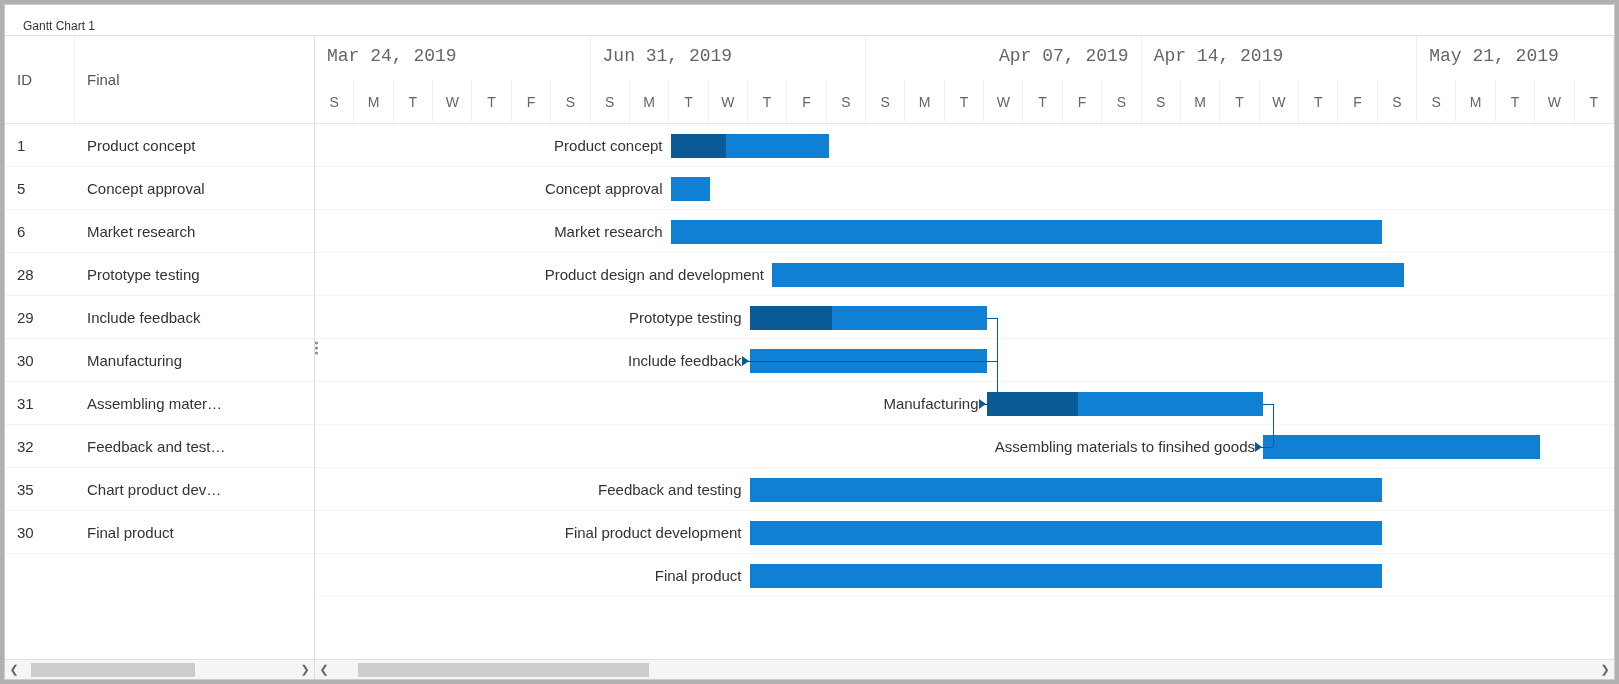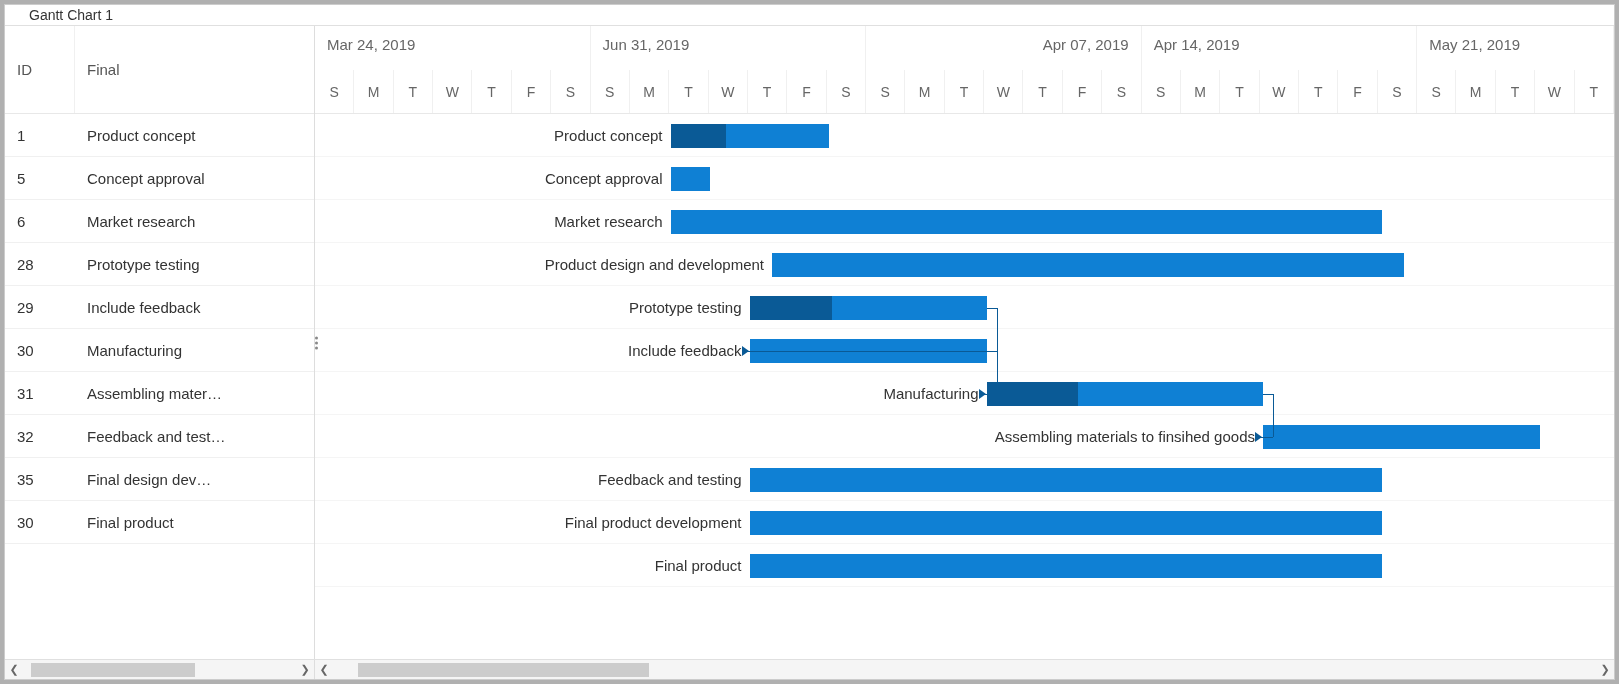--- a/index.html
+++ b/index.html
@@ -14,24 +14,25 @@
   .gantt-container {
     background: #fff;
     border: 1px solid #ccc;
     width: 100%;
     height: 676px;
     display: flex;
     flex-direction: column;
     position: relative;
   }
   .title-bar {
-    padding: 2px 24px;
-    font-size: 14px;
+    padding: 2px 18px;
+    font-size: 12px;
     color: #333;
     border-bottom: 1px solid #e0e0e0;
+    margin-top: 12px;
   }
   .content {
     flex: 1;
     display: flex;
     overflow: hidden;
   }
   .left-pane {
     width: 310px;
     border-right: 1px solid #ddd;
     display: flex;
@@ -69,22 +70,23 @@
     height: 100%;
   }
   .week-row {
     display: flex;
     height: 44px;
   }
   .week-cell {
     border-right: 1px solid #f0f0f0;
     padding: 10px 12px;
     color: #666;
-    font-size: 15px;
+    font-size: 18px;
     white-space: nowrap;
+    font-family: Liberation Mono, monospace;
   }
   .day-row {
     display: flex;
     height: 44px;
   }
   .day-cell {
     border-right: 1px solid #f0f0f0;
     display: flex;
     align-items: center;
     justify-content: center;
@@ -261,21 +263,21 @@
           <div class="task-row">
             <div class="cell-id">31</div>
             <div class="cell-name">Assembling mater…</div>
           </div>
           <div class="task-row">
             <div class="cell-id">32</div>
             <div class="cell-name">Feedback and test…</div>
           </div>
           <div class="task-row">
             <div class="cell-id">35</div>
-            <div class="cell-name">Final design dev…</div>
+            <div class="cell-name">Chart product dev…</div>
           </div>
           <div class="task-row">
             <div class="cell-id">30</div>
             <div class="cell-name">Final product</div>
           </div>
         </div>
       <div class="splitter-handle">
         <span></span>
           <span></span>
           <span></span>

